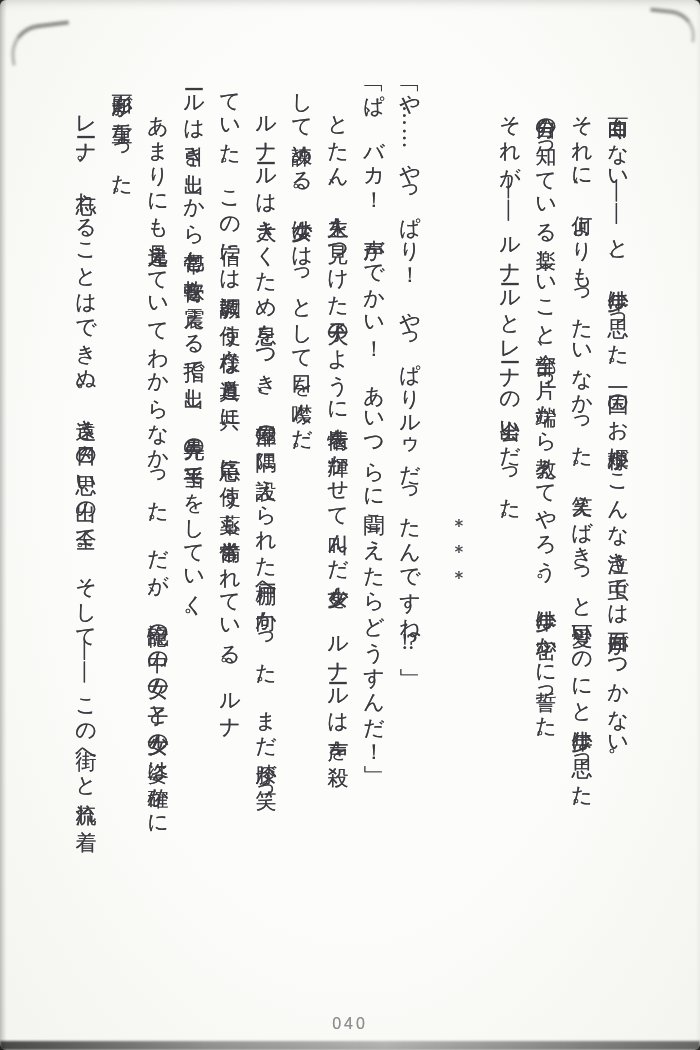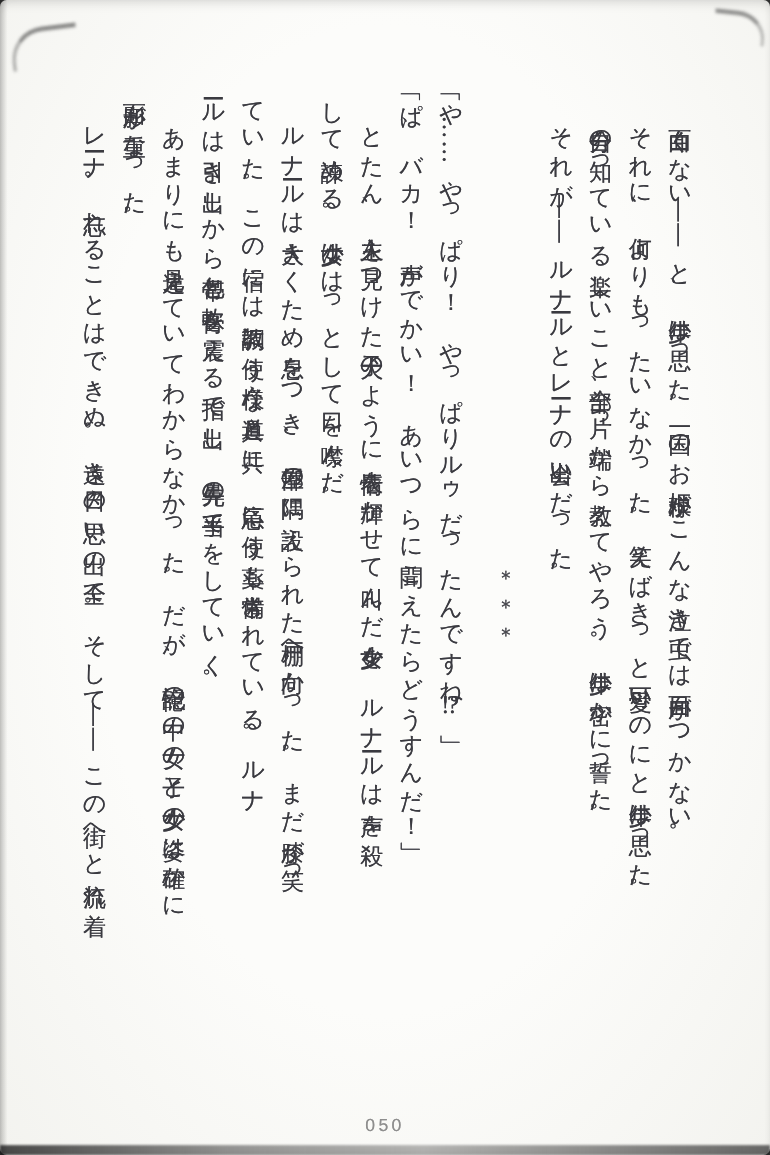--- a/index.html
+++ b/index.html
@@ -103,20 +103,20 @@
       <div class="tcol indent">とたん、主人を見つけた子犬のように表情を輝かせて叫んだ少女を、ルナールは声を殺</div>
       <div class="tcol">して諫める。少女ははっとして口を噤んだ。</div>
       <div class="tcol indent">ルナールは大きくため息をつき、部屋の隅に設えられた戸棚へ向かった。まだ膝が笑っ</div>
       <div class="tcol">ていた。この宿には調教に使う様々な道具と共に、応急に使う薬も常備されている。ルナ</div>
       <div class="tcol">ールは引き出しから包帯と軟膏を震える指で出し、鼻先の手当てをしていく。</div>
       <div class="tcol indent">あまりにも見違えていてわからなかった。だが、記憶の中の女の子と少女の姿は確かに</div>
       <div class="tcol">面影が重なった。</div>
       <div class="tcol indent">レーナ。忘れることはできぬ。遠き日々の思い出の全て。そして――この街へと流れ着</div>
     </div>
 
-  <div id="page-number">050</div>
+  <div id="page-number">040</div>
 
   <div class="artifact" id="artifact-corner-tl"></div>
   <div class="artifact" id="artifact-corner-tr"></div>
   <div class="artifact" id="artifact-bottom-strip"></div>
   <div class="artifact" id="artifact-left-edge"></div>
 
 </div>
 
 </body></html>

